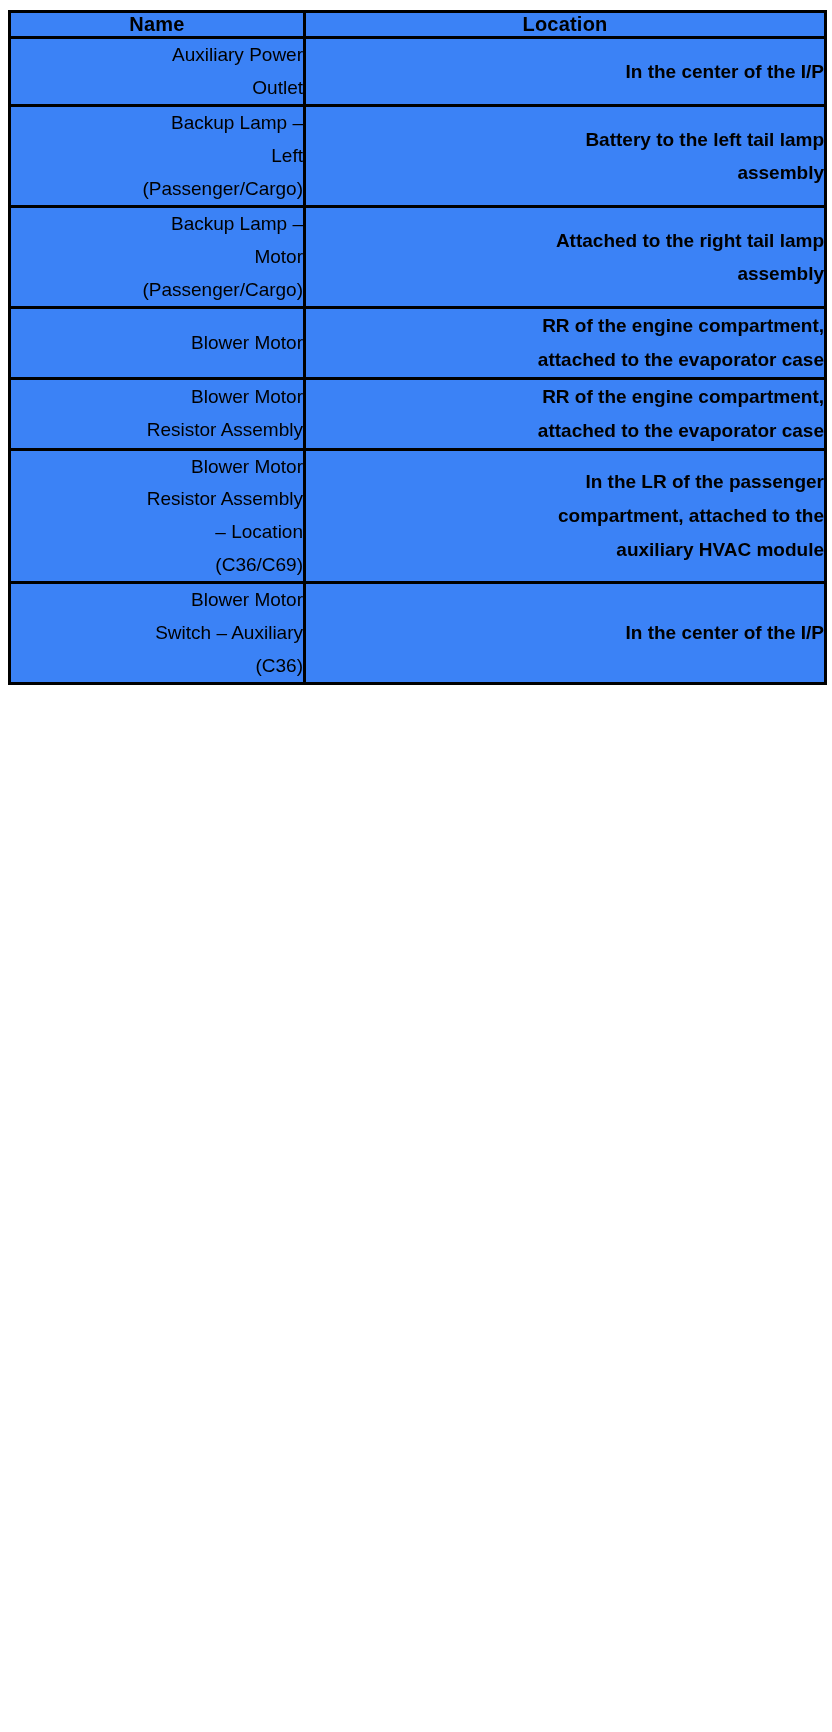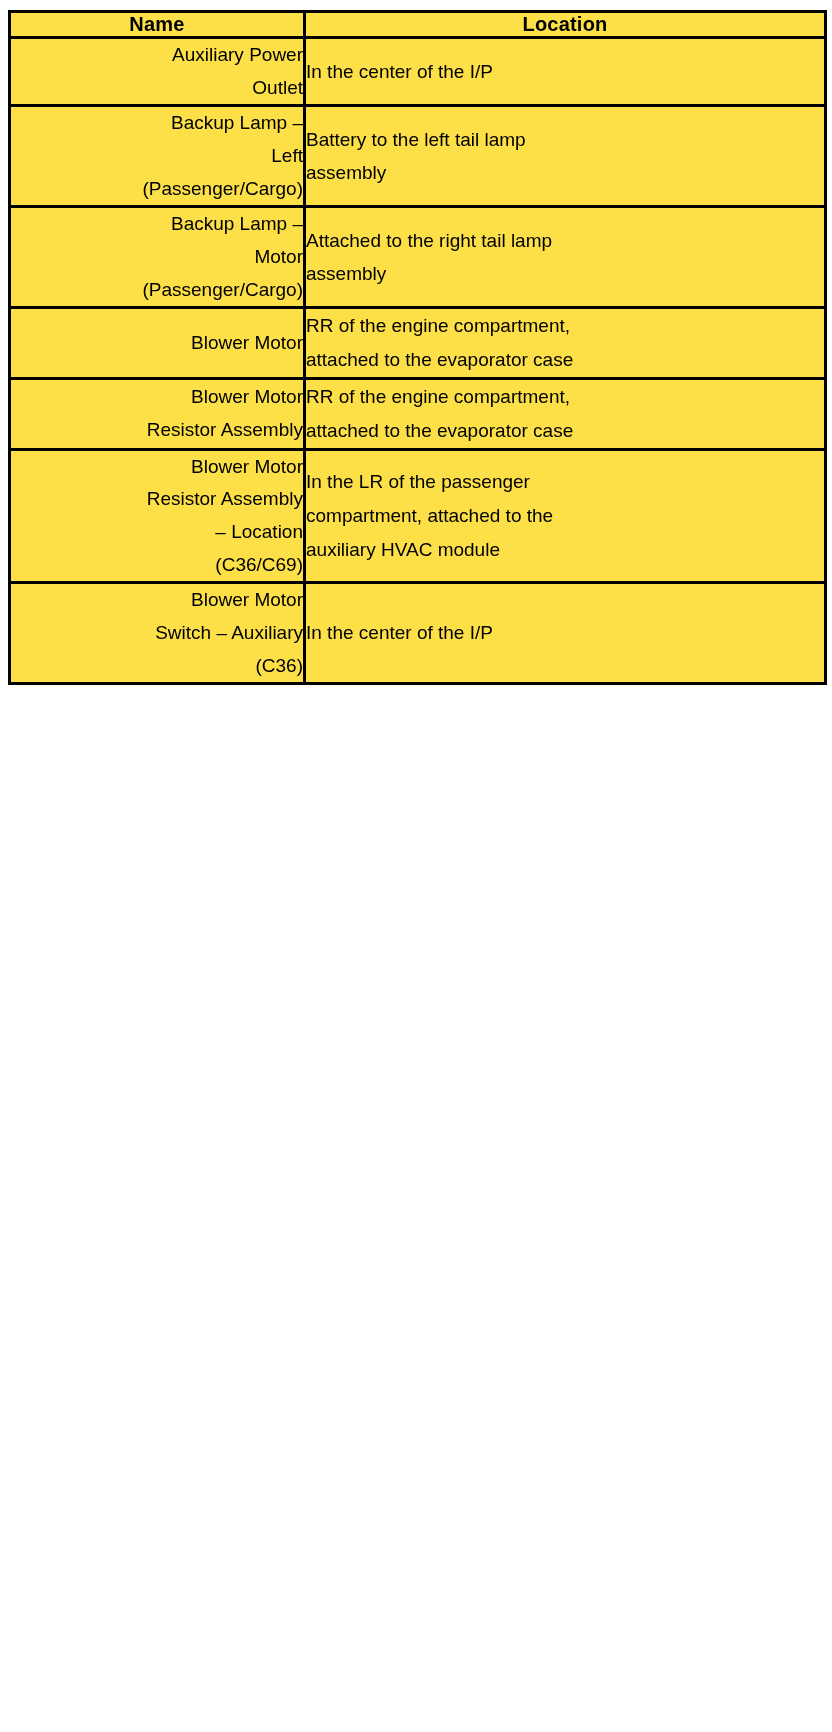--- a/index.html
+++ b/index.html
@@ -29,21 +29,21 @@
     width: 816px;
     border-collapse: collapse;
     table-layout: fixed;
     background: #ffffff;
   }
 
   table.component-table td,
   table.component-table th {
     border: 3px solid #000000;
     padding: 0;
-    background: #fde047;
+    background: #3b82f6;
     vertical-align: middle;
   }
 
   col.col-name { width: 295px; }
   col.col-location { width: 521px; }
 
   .hdr-cell {
     text-align: center;
     font-size: 20px;
     font-weight: bold;
@@ -52,24 +52,25 @@
   }
 
   .name-cell {
     text-align: right;
     font-size: 19px;
     line-height: 1.72;
     padding: 14px 10px;
   }
 
   .loc-cell {
-    text-align: left;
+    text-align: right;
     font-size: 19px;
     line-height: 1.78;
     padding: 14px 14px 14px 22px;
+    font-weight: bold;
   }
 
   .name-cell .ln,
   .loc-cell .ln {
     display: block;
     white-space: pre-wrap;
   }
 </style>
 </head>
 <body>

